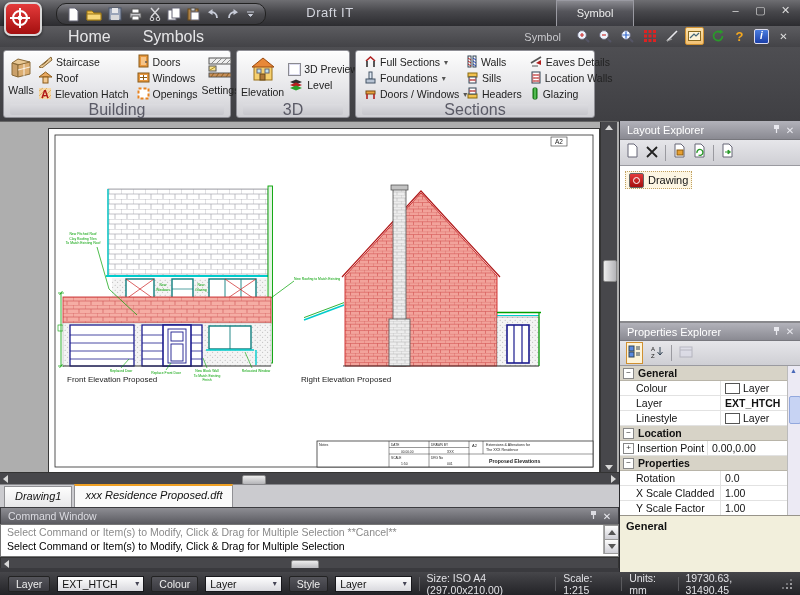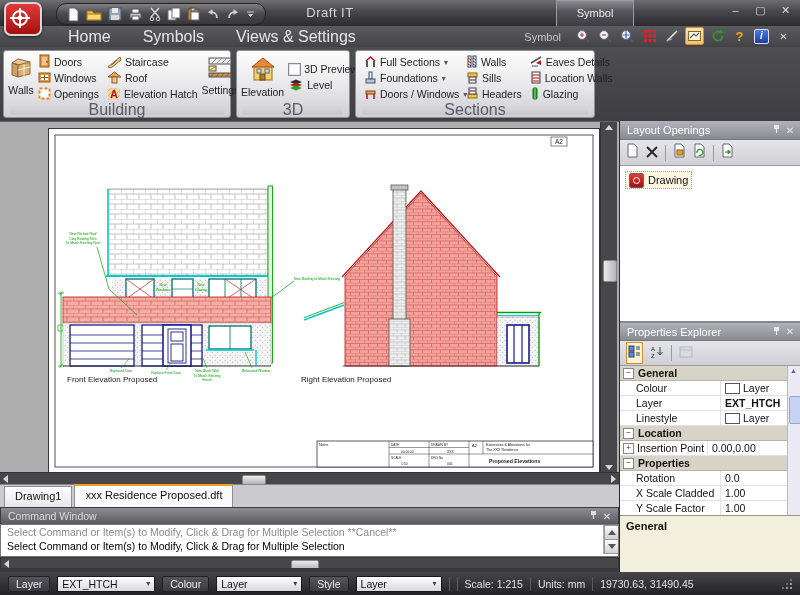--- a/index.html
+++ b/index.html
@@ -98,21 +98,21 @@
   .swatch{display:inline-block;width:13px;height:9px;background:#fff;border:1px solid #555;}
   .pgscroll{position:absolute;right:0;top:0;width:13px;height:155px;background:#eceaf4;border-left:1px solid #bbb;}
   .pgthumb{position:absolute;left:1px;top:30px;width:10px;height:26px;background:#c7d3f3;border:1px solid #92a8dd;border-radius:2px;}
   .pgar{position:absolute;left:2px;font-size:7px;color:#4868b8;}
   .pdesc{height:50px;background:#f2efdc;border-top:1px solid #98948a;padding:4px 6px;font-size:11px;color:#111;}
   .pdesc b{font-weight:bold;}
   
   #doctabs{position:absolute;left:0;top:484px;width:619px;height:23px;background:#cbcbcf;
     border-top:1px solid #88888c;display:flex;align-items:flex-end;padding-left:4px;box-sizing:border-box;}
   .dtab{height:20px;line-height:19px;padding:0 10px;font-size:11px;color:#111;background:linear-gradient(#fdfdfd,#e8e8ea);
-    border:1px solid #909094;border-bottom:none;margin-right:2px;}
+    border:1px solid #909094;border-bottom:none;margin-right:2px;font-style:italic;}
   .dtab.active{border-top:2px solid #efa023;height:21px;background:#fafafa;}
   
   #cmdwin{position:absolute;left:0;top:507px;width:619px;height:61px;}
   .cmdhead{height:16px;background:linear-gradient(#8d8d93,#5a5a60);display:flex;align-items:center;
     color:#dcdce2;font-size:10.5px;padding:0 4px 0 7px;border:1px solid #3c3c40;border-bottom:none;}
   .cmdbody{position:relative;height:31px;background:#fff;border:1px solid #777;overflow:hidden;}
   .cline{font-size:10.5px;line-height:14px;padding:0 6px;white-space:nowrap;}
   .cline.muted{color:#8a8a8a;}
   .cmdvscroll{position:absolute;right:0;top:0;width:14px;height:29px;background:#ececf0;border-left:1px solid #aaa;}
   .cmdvscroll .b{position:absolute;left:0;width:13px;height:13px;background:linear-gradient(#fdfdfd,#cfcfd6);
@@ -220,21 +220,20 @@
       <span class="btn-min"></span>
       <span class="btn-max"></span>
       <span class="btn-close"></span>
     </div>
   </div>
 
   <div id="tabrow">
     <div class="rtabs">
       <span class="rtab">Home</span>
       <span class="rtab">Symbols</span>
-      <span class="rtab">Views &amp; Settings</span>
     </div>
     <span class="ctxlabel">Symbol</span>
     <div class="viewtools">
       <span class="vt">
           <svg width="15" height="15">
             <circle cx="6" cy="6" r="4.4" fill="#eef4ff" stroke="#667"></circle>
             <path d="M9.5 9.5L13 13" stroke="#556" stroke-width="2"></path>
             <path d="M4 6h4M6 4v4" stroke="#c33" stroke-width="1.2"></path>
           </svg>
         </span>
@@ -301,64 +300,64 @@
           <span class="ic"><svg width="26" height="24">
                 <path d="M4 7l6-4 12 3-6 4z" fill="#e8c793" stroke="#8a6a38"></path>
                 <path d="M4 7l6 2v12l-6-2z" fill="#caa06a" stroke="#8a6a38"></path>
                 <path d="M10 9l12-3v12l-12 3z" fill="#dcae72" stroke="#8a6a38"></path>
                 <path d="M10 14l12-3M16 8v12" stroke="#fff" stroke-width="0.8"></path>
               </svg></span>
           <span class="lbl">Walls</span>
         </div>
         <div class="scol">
           <div class="sbtn">
+            <span class="ic"><svg width="15" height="13">
+                  <path d="M1 12L13 2l1 3L4 13z" fill="#e8c793" stroke="#8a6a38"></path>
+                  <path d="M4 10l3-2M7 8l3-3" stroke="#8a6a38"></path>
+                </svg></span>
+            <span>Staircase</span>
+          </div>
+          <div class="sbtn">
+            <span class="ic"><svg width="15" height="13">
+                  <path d="M1 6L7.5 1 14 6z" fill="#e8a860" stroke="#8a5a18"></path>
+                  <rect x="5" y="6" width="5" height="6" fill="#f2c890" stroke="#8a5a18"></rect>
+                </svg></span>
+            <span>Roof</span>
+          </div>
+          <div class="sbtn">
+            <span class="ic"><svg width="14" height="13">
+                  <rect x="1" y="1" width="12" height="11" fill="#f6d8a8"></rect>
+                  <path d="M1 4l4-3M1 9l8-8M4 12l9-9M9 12l4-4" stroke="#d8a858" stroke-width="0.8"></path>
+                  <text x="7" y="11" font-size="11" font-weight="bold" fill="#b01818" text-anchor="middle">A</text>
+                </svg></span>
+            <span>Elevation Hatch</span>
+          </div>
+        </div>
+        <div class="scol">
+          <div class="sbtn">
             <span class="ic"><svg width="13" height="14">
                   <rect x="2" y="1" width="9" height="12" fill="#e8983e" stroke="#8a5a18"></rect>
                   <rect x="4" y="3" width="5" height="8" fill="#f6c488"></rect>
                   <circle cx="9" cy="8" r="0.9" fill="#555"></circle>
                 </svg></span>
             <span>Doors</span>
           </div>
           <div class="sbtn">
             <span class="ic"><svg width="13" height="13">
                   <rect x="1" y="2" width="11" height="9" fill="#e8983e" stroke="#8a5a18"></rect>
                   <rect x="3" y="4" width="7" height="5" fill="#fff"></rect>
                   <path d="M6.5 4v5M3 6.5h7" stroke="#8a5a18"></path>
                 </svg></span>
             <span>Windows</span>
           </div>
           <div class="sbtn">
             <span class="ic"><svg width="13" height="13">
                   <rect x="1.5" y="1.5" width="10" height="10" fill="#fff" stroke="#e8821e" stroke-width="2" stroke-dasharray="3 2"></rect>
                 </svg></span>
             <span>Openings</span>
-          </div>
-        </div>
-        <div class="scol">
-          <div class="sbtn">
-            <span class="ic"><svg width="15" height="13">
-                  <path d="M1 12L13 2l1 3L4 13z" fill="#e8c793" stroke="#8a6a38"></path>
-                  <path d="M4 10l3-2M7 8l3-3" stroke="#8a6a38"></path>
-                </svg></span>
-            <span>Staircase</span>
-          </div>
-          <div class="sbtn">
-            <span class="ic"><svg width="15" height="13">
-                  <path d="M1 6L7.5 1 14 6z" fill="#e8a860" stroke="#8a5a18"></path>
-                  <rect x="5" y="6" width="5" height="6" fill="#f2c890" stroke="#8a5a18"></rect>
-                </svg></span>
-            <span>Roof</span>
-          </div>
-          <div class="sbtn">
-            <span class="ic"><svg width="14" height="13">
-                  <rect x="1" y="1" width="12" height="11" fill="#f6d8a8"></rect>
-                  <path d="M1 4l4-3M1 9l8-8M4 12l9-9M9 12l4-4" stroke="#d8a858" stroke-width="0.8"></path>
-                  <text x="7" y="11" font-size="11" font-weight="bold" fill="#b01818" text-anchor="middle">A</text>
-                </svg></span>
-            <span>Elevation Hatch</span>
           </div>
         </div>
         <div class="bigbtn" style="width:44px;">
           <span class="ic"><svg width="26" height="24">
                 <rect x="2" y="2" width="22" height="6" fill="#eee" stroke="#555"></rect>
                 <path d="M4 8L10 2M9 8L15 2M14 8L20 2M19 8L24 3" stroke="#888"></path>
                 <rect x="2" y="10" width="7" height="5" fill="#f6e090" stroke="#555"></rect>
                 <path d="M3 14l5-3" stroke="#b09020"></path>
                 <rect x="2" y="17" width="22" height="4" fill="#c89058" stroke="#555"></rect>
                 <path d="M4 21l3-4M9 21l3-4M14 21l3-4M19 21l3-4" stroke="#8a5a20"></path>
@@ -635,21 +634,21 @@
       <span class="sb-btn" style="right:3px;top:2px;">
           <span class="tri rt"></span>
         </span>
     </div>
   </div>
 
   <div id="rightdock">
 
     <div class="dockpanel" style="height:200px;">
       <div class="dhead">
-        <span>Layout Openings</span>
+        <span>Layout Explorer</span>
         <span class="sp"></span>
         <span class="dicon"><svg width="9" height="10">
               <path d="M2 1h5v4H2z" fill="#e8e8ee"></path>
               <path d="M4.5 5v4" stroke="#e8e8ee" stroke-width="1.2"></path>
             </svg></span>
         <span class="dicon">✕</span>
       </div>
       <div class="dtool">
         <span class="ic"><svg width="13" height="15">
               <path d="M2 1h6l3 3v10H2z" fill="#fff" stroke="#667"></path>
@@ -829,20 +828,21 @@
       </span>
     <span class="slabel">Colour</span>
     <span class="sdrop" style="width:86px;">
         <span>Layer</span>
       </span>
     <span class="slabel">Style</span>
     <span class="sdrop" style="width:86px;">
         <span>Layer</span>
       </span>
     <span class="sdiv"></span>
+    <span>Size: ISO A4 (297.00x210.00)</span>
     <span class="sdiv"></span>
     <span>Scale: 1:215</span>
     <span class="sdiv"></span>
     <span>Units: mm</span>
     <span class="sdiv"></span>
     <span>19730.63, 31490.45</span>
     <span style="flex:1;"></span>
     <span class="grip"></span>
   </div>
 </div>

